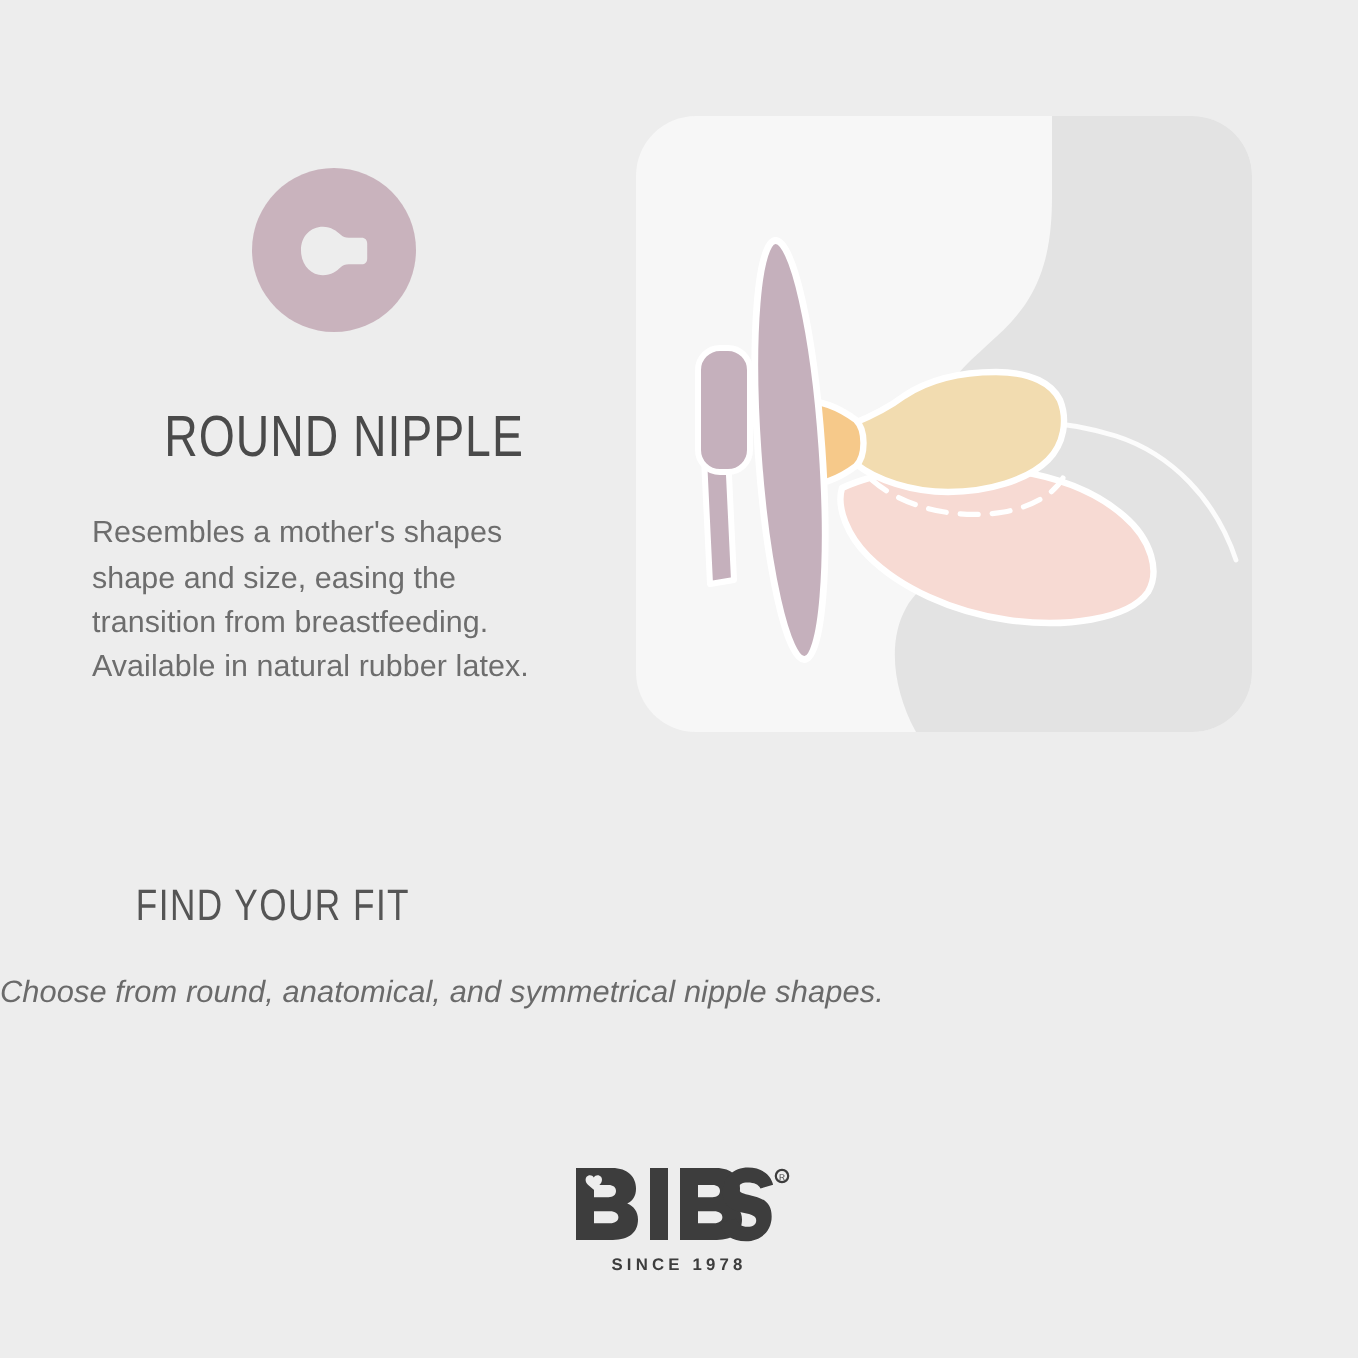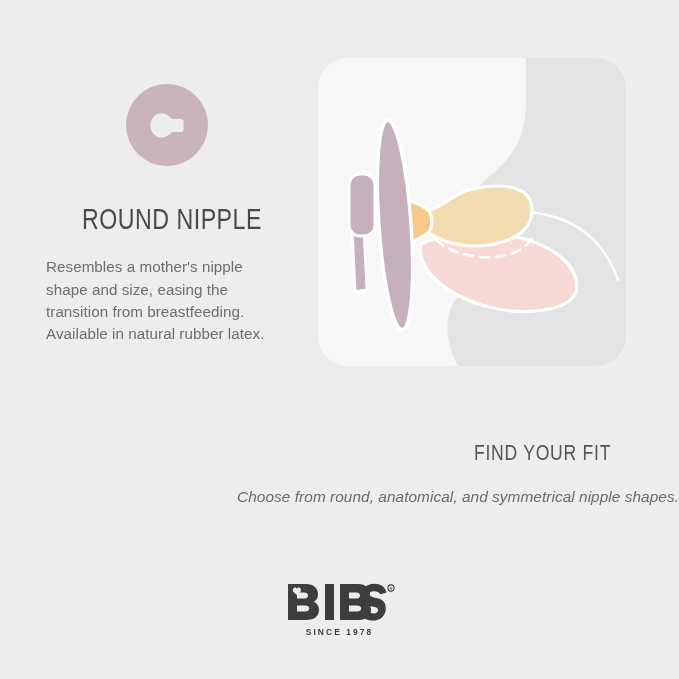--- a/index.html
+++ b/index.html
@@ -93,21 +93,21 @@
   .illo-panel svg {
     display: block;
   }
 
   
   .fit-block {
     position: absolute;
     left: 0;
     top: 440px;
     width: 679px;
-    text-align: right;
+    text-align: left;
   }
 
   .fit-title {
     font-family: "Liberation Sans Narrow", "Liberation Sans", sans-serif;
     font-size: 22px;
     letter-spacing: 0.9px;
     color: #555555;
     font-weight: 300;
     transform: scaleX(0.8);
     transform-origin: center center;
@@ -168,21 +168,21 @@
                    C57.6 47.0 56.6 48.1 54.8 48.1
                    L48.4 48.1
                    C46.6 48.1 45.4 48.6 44.2 49.7
                    C42.4 51.4 39.6 53.6 35.4 53.6
                    C29.4 53.6 24.5 48.4 24.5 41.2 Z" fill="#ededed"></path>
         </svg>
       </div>
 
       <div class="feature-title">ROUND NIPPLE</div>
 
-      <div class="feature-body">Resembles a mother's nipple shape and size, easing the transition from breastfeeding. Available in natural rubber latex.</div>
+      <div class="feature-body">Resembles a mother's shapes shape and size, easing the transition from breastfeeding. Available in natural rubber latex.</div>
     </div>
 
     <div class="illo-panel">
       <svg width="308" height="308" viewBox="0 0 308 308" aria-hidden="true">
 
         <g>
           <path d="M140 308
                    C128 286 126 262 135 246
                    C142 233 158 228 163 216
                    C168 204 156 196 150 184

